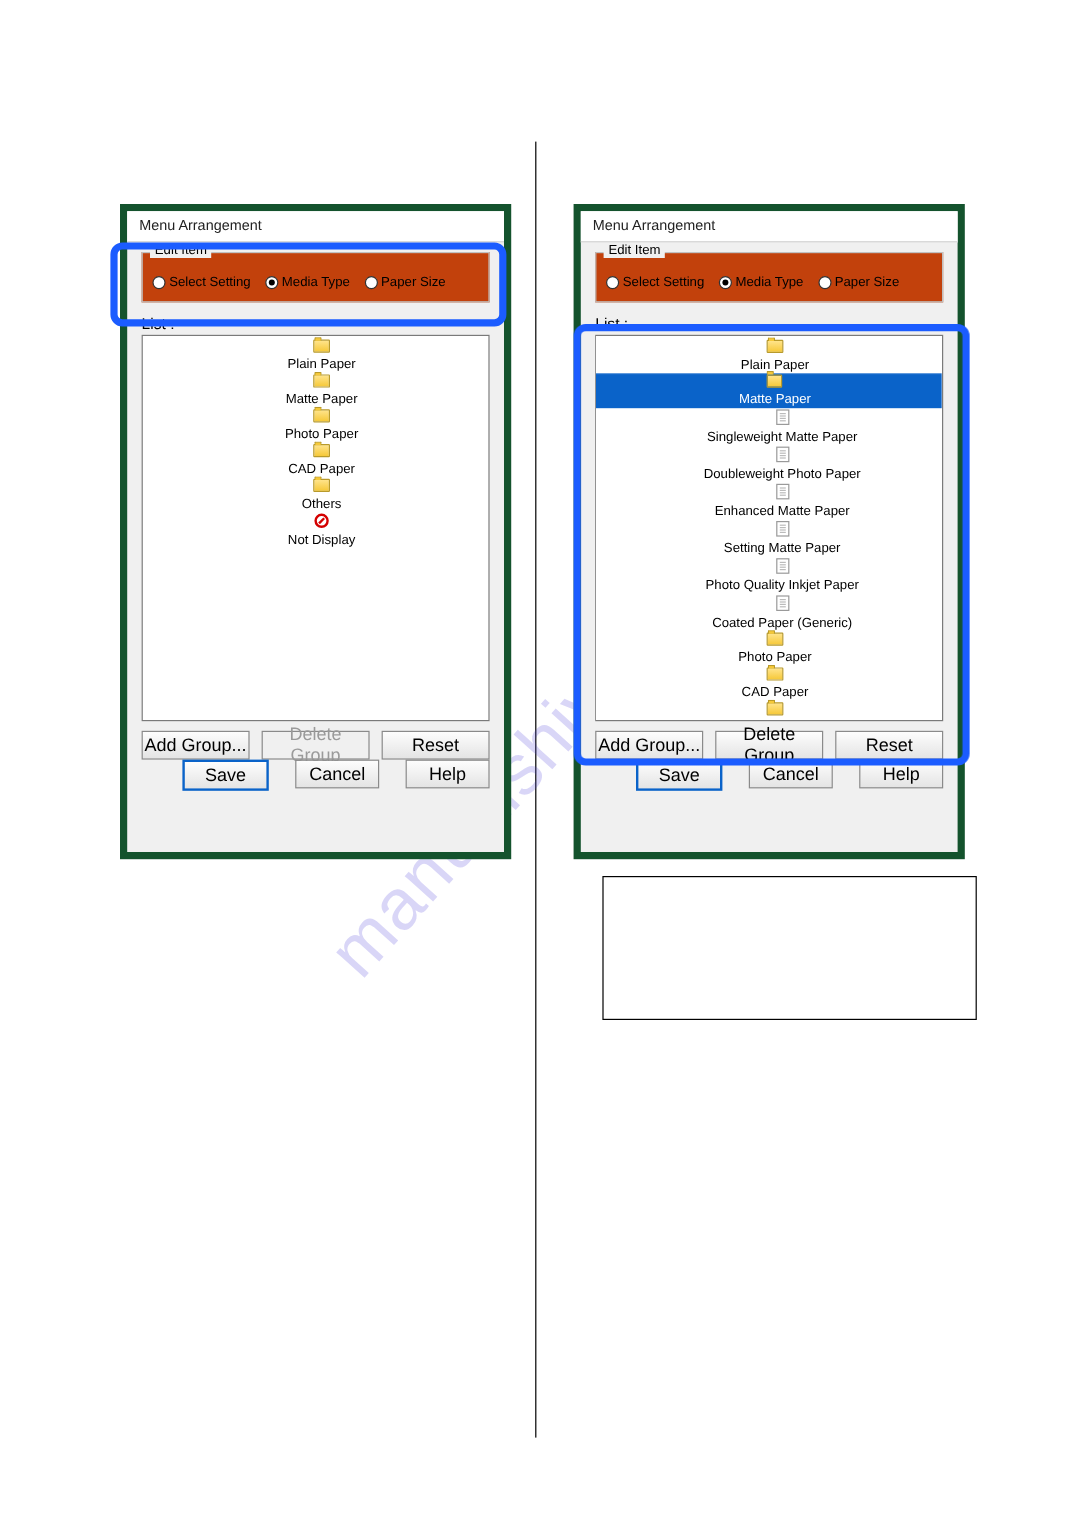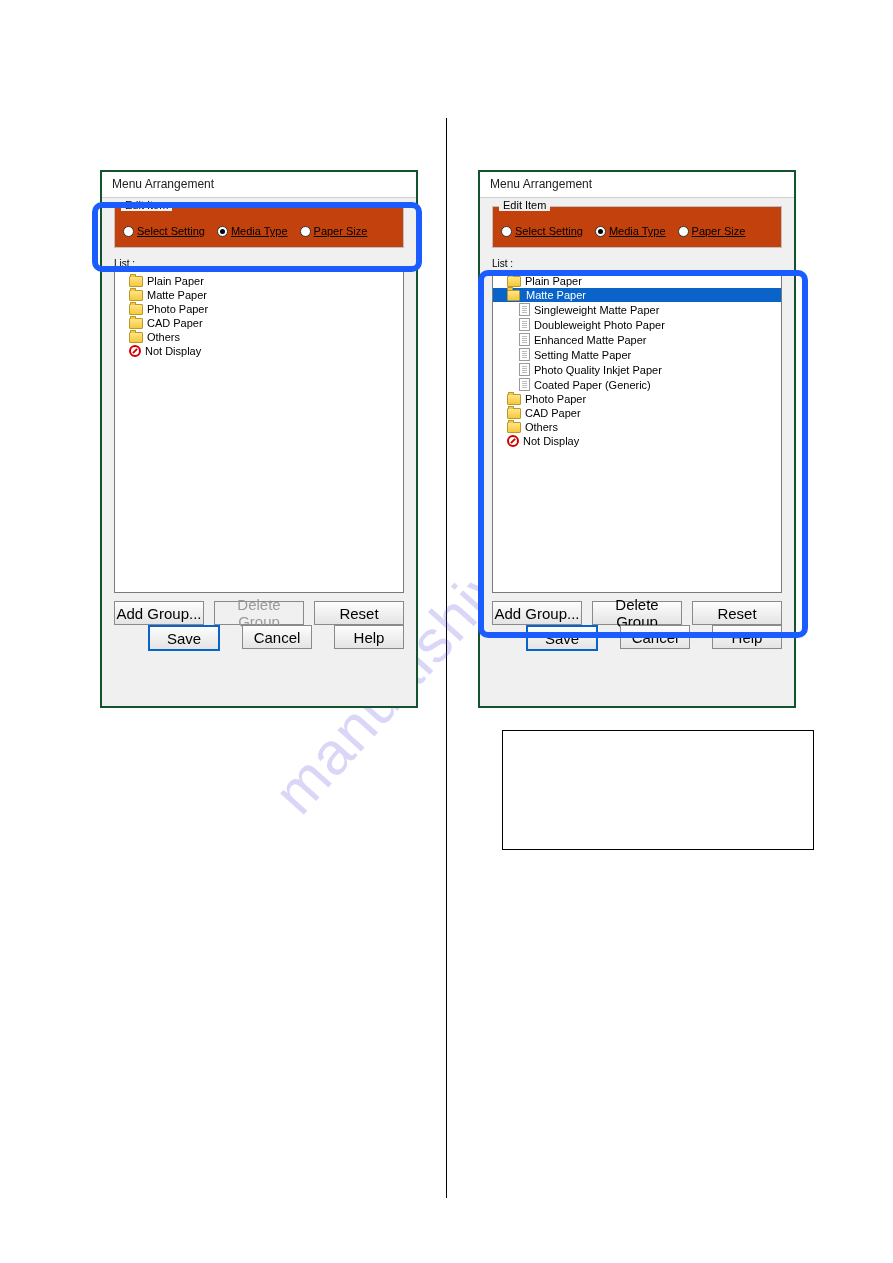--- a/index.html
+++ b/index.html
@@ -25,21 +25,21 @@
     top: 118px;
     width: 0;
     height: 1080px;
     border-left: 1px solid #000;
   }
   
   .dialog {
     position: absolute;
     width: 314px;
     background: #f0f0f0;
-    border: 2px solid #14532d;
+    border: 6px solid #14532d;
   }
   .dialog.left { left: 100px; top: 170px; height: 534px; }
   .dialog.right { left: 478px; top: 170px; height: 534px; }
 
   .dlg-title {
     background: #ffffff;
     border-bottom: 1px solid #d0d0d0;
     padding: 5px 10px 6px 10px;
     font-size: 12px;
     color: #222;
@@ -64,35 +64,36 @@
   }
   .radio-row { display: flex; gap: 12px; align-items: center; }
   .radio { display: inline-flex; align-items: center; gap: 3px; cursor: pointer; }
   .radio-circle {
     width: 11px; height: 11px; border-radius: 50%;
     border: 1px solid #333; box-sizing: border-box;
     display: inline-flex; align-items: center; justify-content: center;
     background: #fff;
   }
   .radio-circle.sel::after { content: ""; width: 5px; height: 5px; border-radius: 50%; background: #000; }
-  .radio-label { white-space: nowrap; text-decoration: underline; }
-
-  .list-label { font-size: 10px; margin: 6px 0 2px 0; }
+  .radio-label { white-space: nowrap; }
+
+  .list-label { font-size: 13px; margin: 6px 0 2px 0; }
   .listbox {
     background: #fff;
     border: 1px solid #7a7a7a;
     height: 316px;
     overflow: auto;
     padding: 2px 0;
     font-size: 11px;
   }
   .tree-row {
     display: flex; align-items: center; gap: 4px;
     padding: 1px 4px;
     white-space: nowrap;
+    flex-direction: column;
   }
   .tree-row.selected { background: #0a63c9; color: #fff; }
   .tree-row.child { padding-left: 26px; }
   .tree-row.folder-row { padding-left: 14px; }
   .ico { width: 14px; height: 12px; display: inline-block; }
   .folder-ico {
     width: 14px; height: 11px;
     background: linear-gradient(#ffe48a, #f6c939);
     border: 1px solid #b89a2b;
     border-radius: 1px;

